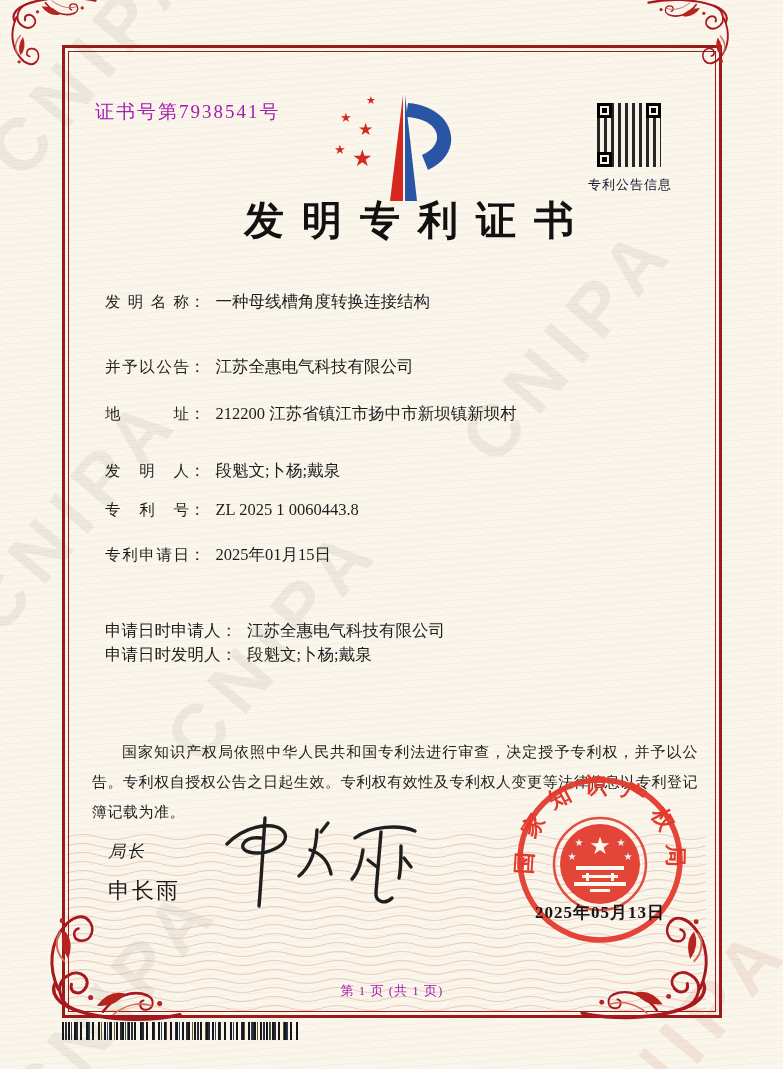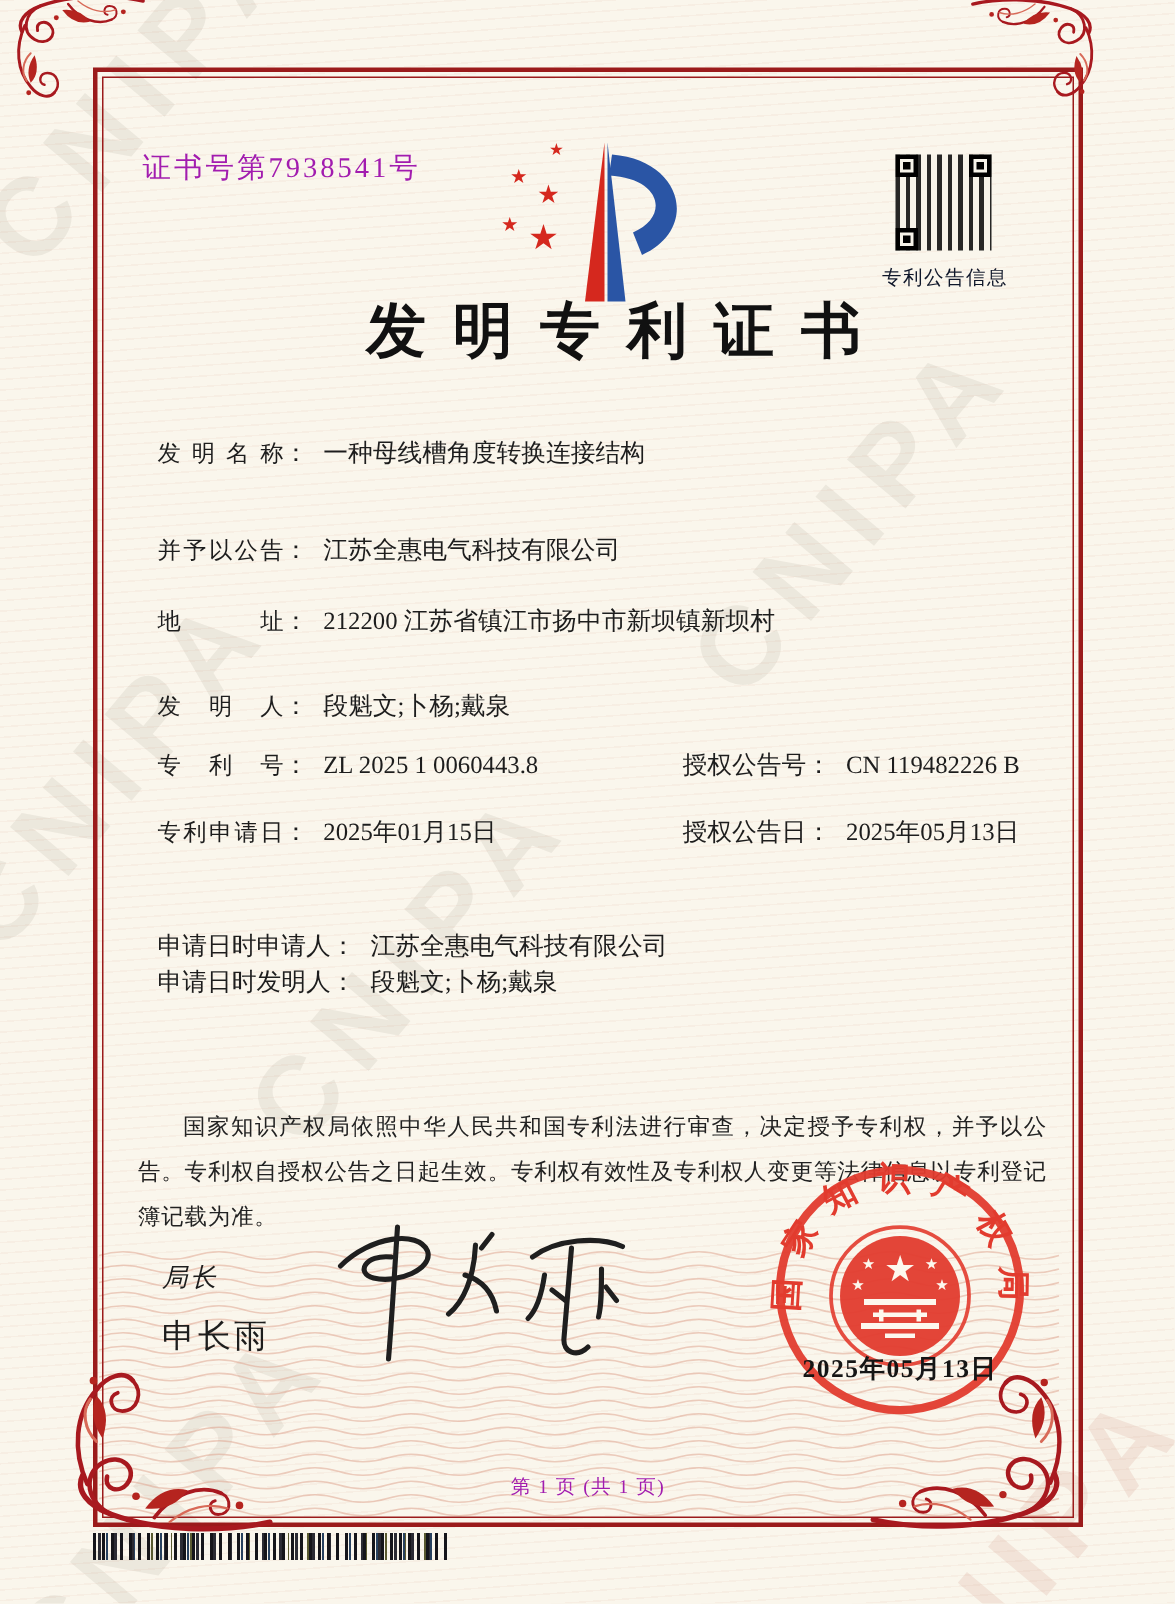--- a/index.html
+++ b/index.html
@@ -184,25 +184,23 @@
   <span class="flabel">并予以公告</span><span class="fcolon">：</span><span class="fvalue">江苏全惠电气科技有限公司</span>
 </div>
 <div class="field-row r3">
   <span class="flabel">地址</span><span class="fcolon">：</span><span class="fvalue">212200 江苏省镇江市扬中市新坝镇新坝村</span>
 </div>
 <div class="field-row r4">
   <span class="flabel">发明人</span><span class="fcolon">：</span><span class="fvalue">段魁文;卜杨;戴泉</span>
 </div>
 <div class="field-row r5">
   <span class="flabel">专利号</span><span class="fcolon">：</span><span class="fvalue">ZL 2025 1 0060443.8</span>
-  <span class="col2"><span>授权公告号</span><span class="fcolon">：</span><span>CN 119482226 B</span></span>
 </div>
 <div class="field-row r6">
   <span class="flabel">专利申请日</span><span class="fcolon">：</span><span class="fvalue">2025年01月15日</span>
-  <span class="col2"><span>授权公告日</span><span class="fcolon">：</span><span>2025年05月13日</span></span>
 </div>
 <div class="field-row r7">
   <span>申请日时申请人</span><span class="fcolon">：</span><span class="fvalue">江苏全惠电气科技有限公司</span>
 </div>
 <div class="field-row r8">
   <span>申请日时发明人</span><span class="fcolon">：</span><span class="fvalue">段魁文;卜杨;戴泉</span>
 </div>
 
 <p class="legal">国家知识产权局依照中华人民共和国专利法进行审查，决定授予专利权，并予以公告。专利权自授权公告之日起生效。专利权有效性及专利权人变更等法律信息以专利登记簿记载为准。</p>
 

